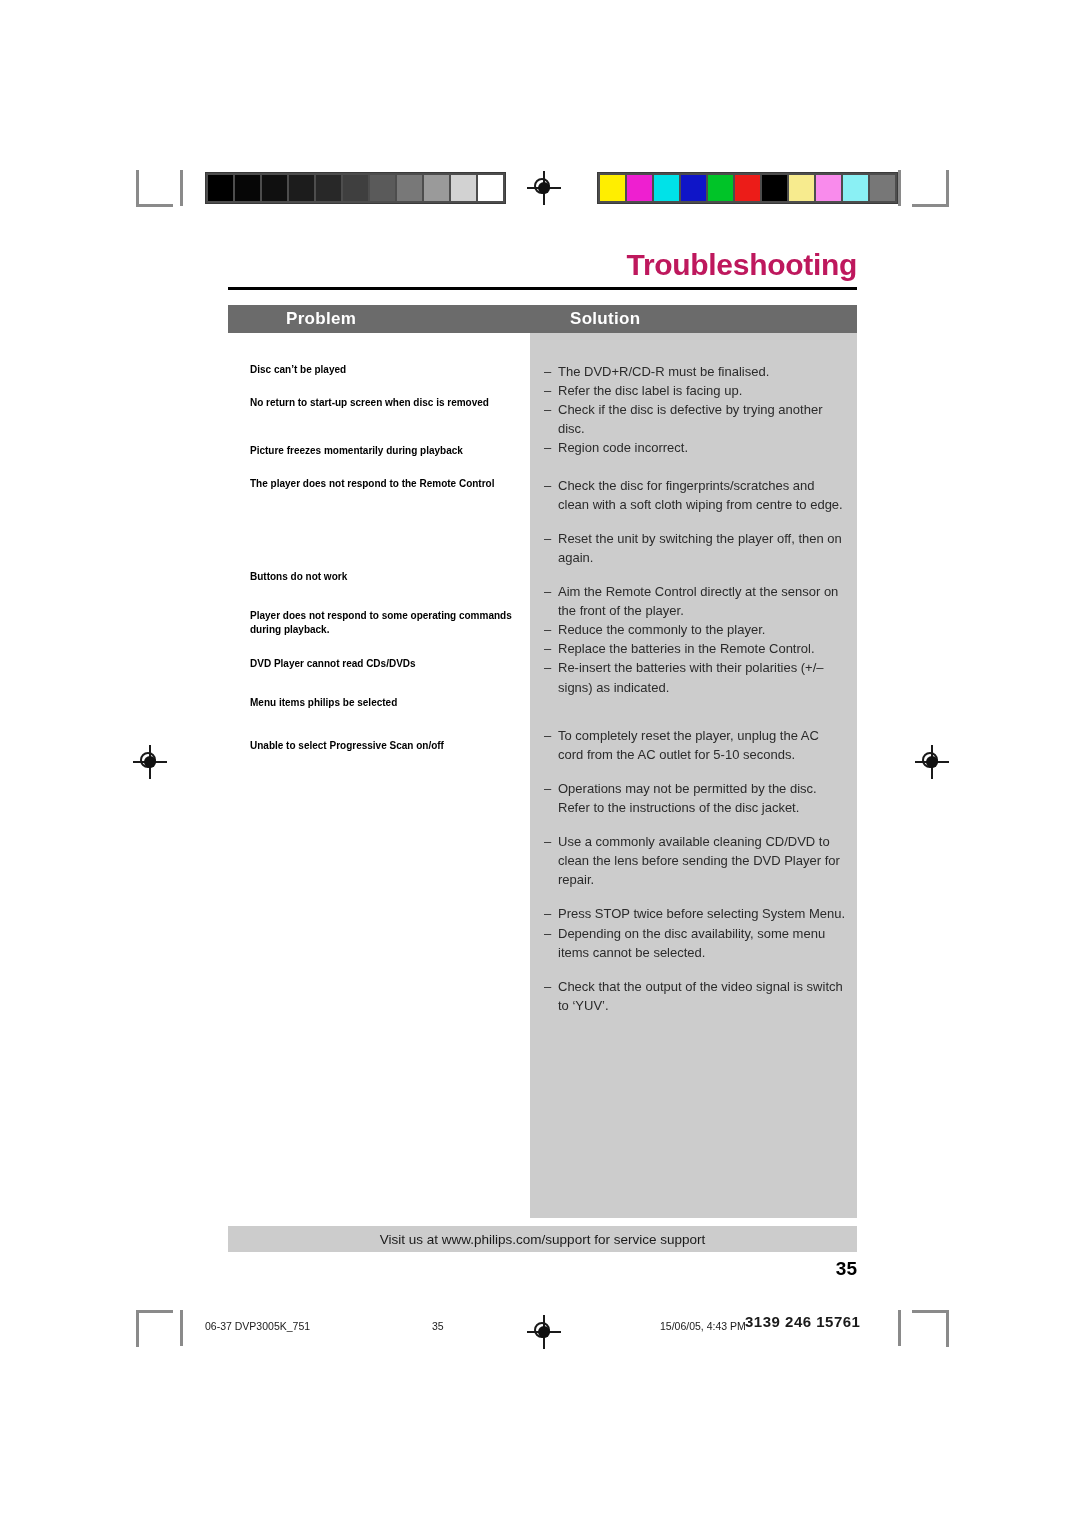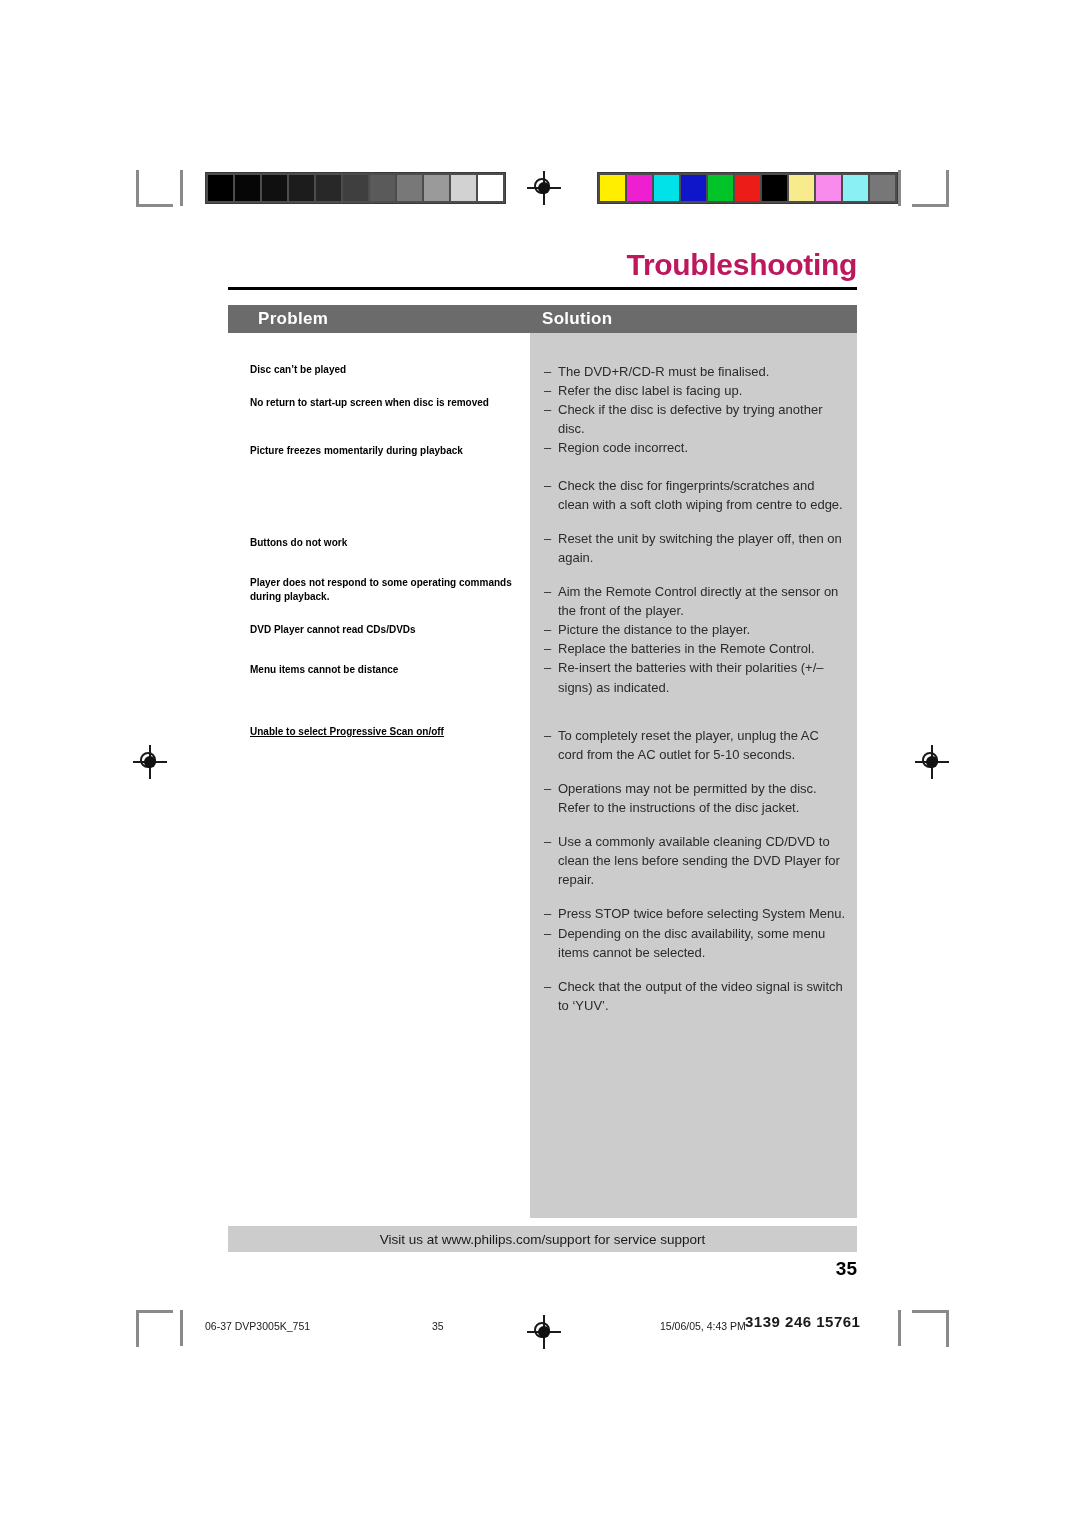--- a/index.html
+++ b/index.html
@@ -108,21 +108,21 @@
     background: #6b6b6b;
     height: 28px;
     align-items: center;
   }
   .thead .th {
     color: #ffffff;
     font-size: 17px;
     font-weight: bold;
     letter-spacing: 0.3px;
   }
-  .th-problem { width: 302px; padding-left: 30px; box-sizing: border-box; }
+  .th-problem { width: 302px; padding-left: 30px; box-sizing: border-box; margin-left: 28px; }
   .th-solution { padding-left: 12px; }
 
   .tbody {
     display: flex;
     align-items: stretch;
   }
   .col-problem {
     width: 302px;
     box-sizing: border-box;
     padding: 30px 10px 0 22px;
@@ -265,25 +265,26 @@
 <div class="table-wrap">
   <div class="thead">
     <div class="th th-problem">Problem</div>
     <div class="th th-solution">Solution</div>
   </div>
   <div class="tbody">
     <div class="col-problem">
       <div class="problem-item">Disc can’t be played</div>
       <div class="problem-item">No return to start-up screen when disc is removed</div>
       <div class="problem-item" style="margin-top:33px;">Picture freezes momentarily during playback</div>
+      <div class="problem-item">The player does not respond to the Remote Control</div>
       <div class="problem-item" style="margin-top:78px;">Buttons do not work</div>
       <div class="problem-item" style="margin-top:25px;">Player does not respond to some operating commands during playback.</div>
       <div class="problem-item">DVD Player cannot read CDs/DVDs</div>
-      <div class="problem-item" style="margin-top:25px;">Menu items cannot be distance</div>
-      <div class="problem-item" style="margin-top:48px; white-space:nowrap;text-decoration:underline;">Unable to select Progressive Scan on/off</div>
+      <div class="problem-item" style="margin-top:25px;">Menu items philips be selected</div>
+      <div class="problem-item" style="margin-top:28px; white-space:nowrap;">Unable to select Progressive Scan on/off</div>
     </div>
     <div class="col-solution" id="solution-column">
         <div class="solution-group">
           <div class="solution-line">
             <span class="dash">–</span>
             <span class="stxt">The DVD+R/CD-R must be finalised.</span>
           </div>
           <div class="solution-line">
             <span class="dash">–</span>
             <span class="stxt">Refer the disc label is facing up.</span>
@@ -309,21 +310,21 @@
             <span class="stxt">Reset the unit by switching the player off, then on again.</span>
           </div>
         </div>
         <div class="solution-group" style="margin-top: 15px;">
           <div class="solution-line">
             <span class="dash">–</span>
             <span class="stxt">Aim the Remote Control directly at the sensor on the front of the player.</span>
           </div>
           <div class="solution-line">
             <span class="dash">–</span>
-            <span class="stxt">Picture the distance to the player.</span>
+            <span class="stxt">Reduce the commonly to the player.</span>
           </div>
           <div class="solution-line">
             <span class="dash">–</span>
             <span class="stxt">Replace the batteries in the Remote Control.</span>
           </div>
           <div class="solution-line">
             <span class="dash">–</span>
             <span class="stxt">Re-insert the batteries with their polarities (+/– signs) as indicated.</span>
           </div>
         </div>

